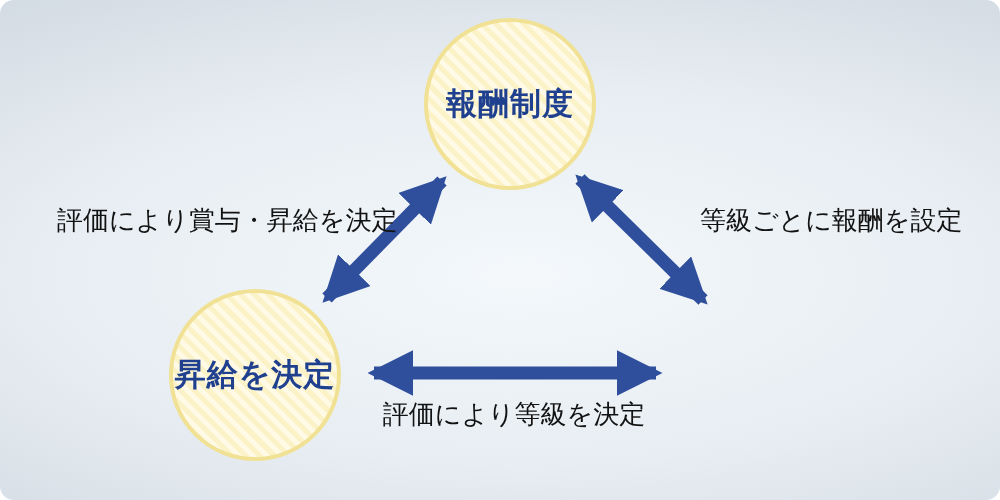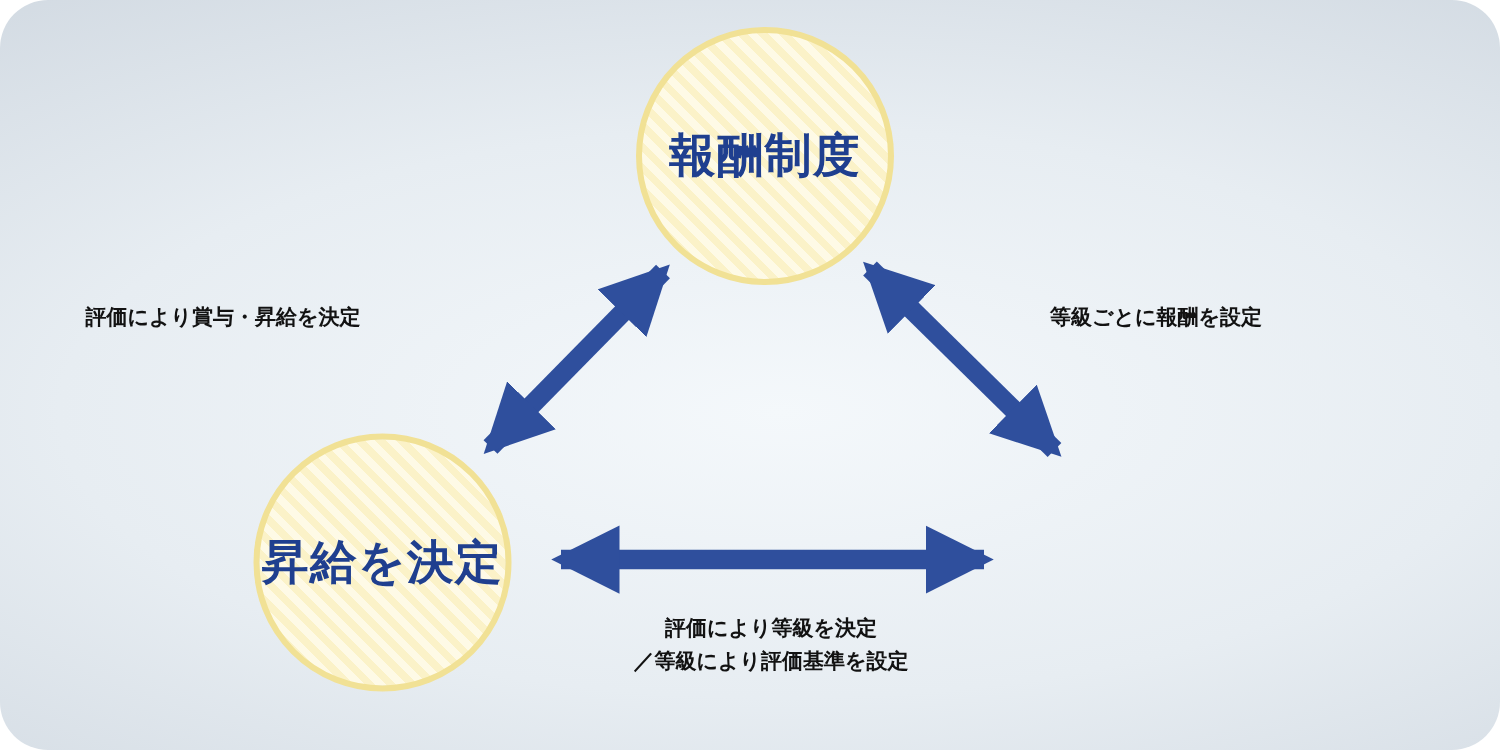--- a/index.html
+++ b/index.html
@@ -5,21 +5,21 @@
   html, body {
     margin: 0;
     padding: 0;
     background: #ffffff;
     font-family: "Liberation Sans", "DejaVu Sans", sans-serif;
   }
   .canvas {
     position: relative;
     width: 1000px;
     height: 500px;
-    border-radius: 32px;
+    border-radius: 14px;
     overflow: hidden;
     background:
       radial-gradient(ellipse 120% 95% at 52% 55%,
         #f4f8fb 0%,
         #e7edf2 40%,
         #d3dbe3 72%,
         #c3ccd6 100%);
   }
   .arrows {
     position: absolute;
@@ -56,30 +56,30 @@
   .node-right { left: 689px; top: 289px; }
   .node-label {
     font-size: 31px;
     font-weight: bold;
     letter-spacing: 1px;
     color: var(--node-text, #1f3f8f);
     white-space: nowrap;
   }
   .edge-label {
     position: absolute;
-    font-size: 14px;
-    font-weight: bold;
+    font-size: 26px;
+    font-weight: normal;
     color: var(--label-text, #121212);
     white-space: nowrap;
   }
   .edge-left  { left: 57px;  top: 203px; }
   .edge-right { left: 700px; top: 203px; }
   .edge-bottom {
     left: 314px;
-    top: 407px;
+    top: 394px;
     width: 400px;
     text-align: center;
     line-height: 1.6;
   }
 </style>
 </head>
 <body>
 
 <div class="canvas">
 
@@ -102,16 +102,15 @@
     <span class="node-label">昇給を決定</span>
   </div>
 
 
   <div class="edge-label edge-left">評価により賞与・昇給を決定</div>
 
   <div class="edge-label edge-right">等級ごとに報酬を設定</div>
 
   <div class="edge-label edge-bottom">
     <div>評価により等級を決定</div>
-    <div>／等級により評価基準を設定</div>
   </div>
 
 </div>
 
 </body></html>

